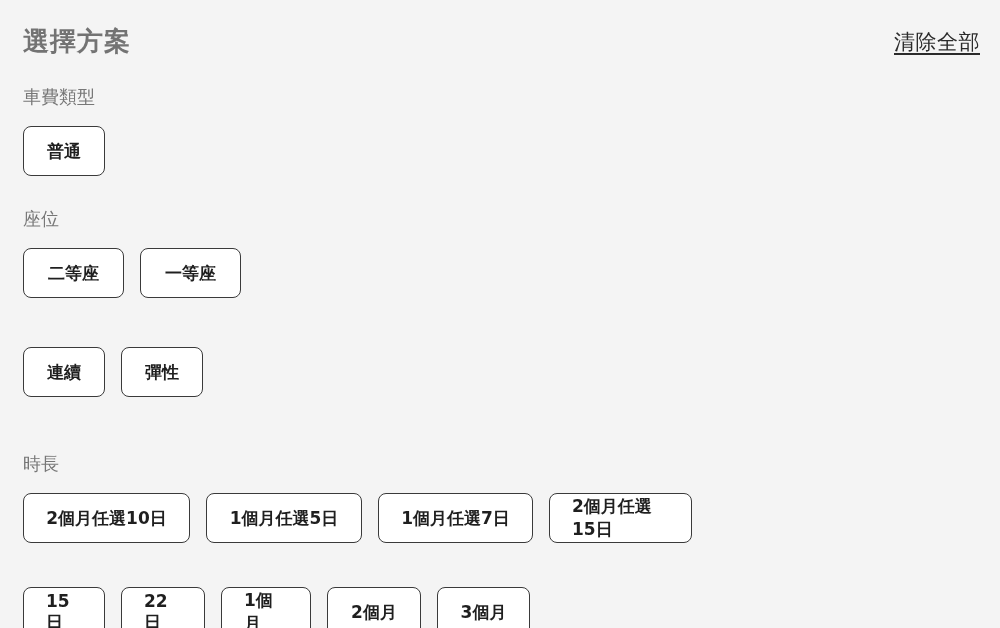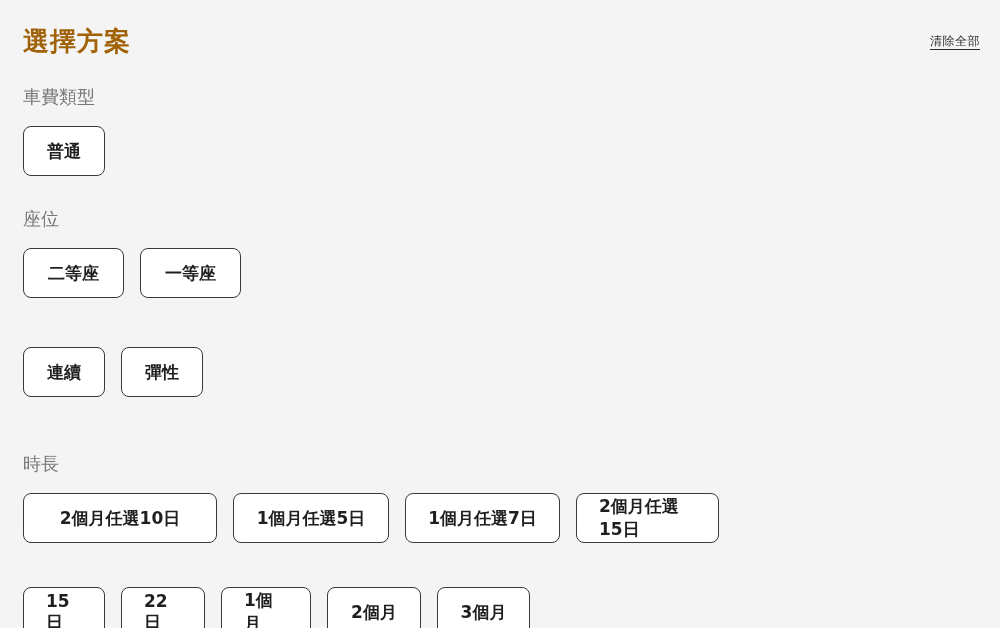--- a/index.html
+++ b/index.html
@@ -7,42 +7,42 @@
     body {
       background: #f4f4f4;
       font-family: "DejaVu Sans", "Liberation Sans", sans-serif;
       color: #2a2a2a;
       position: relative;
     }
     .header {
       position: absolute; left: 23px; right: 20px; top: 24px;
       display: flex; justify-content: space-between; align-items: center;
     }
-    .title { font-size: 26px; font-weight: bold; color: #a16207; letter-spacing: 1px; }
+    .title { font-size: 26px; font-weight: bold; color: #737373; letter-spacing: 1px; }
     .clear-all {
-      font-size: 12px; color: #2b2b2b; text-decoration: underline;
+      font-size: 21px; color: #2b2b2b; text-decoration: underline;
       text-underline-offset: 4px; cursor: pointer; letter-spacing: 0.5px; text-align: center;
     }
     .section { position: absolute; left: 23px; }
     .section-label { font-size: 18px; color: #777; height: 24px; line-height: 24px; }
     .opts { display: flex; gap: 16px; flex-wrap: wrap; margin-top: 17px; }
     .opt {
       height: 50px; padding: 0 22px; min-width: 82px;
       background: #fff; border: 1.5px solid #3a3a3a; border-radius: 8px;
       display: flex; align-items: center; justify-content: center;
       font-size: 17px; font-weight: bold; color: #1f1f1f; cursor: pointer;
     }
     .sec-type { top: 85px; }
     .sec-seat { top: 207px; }
     .sec-pass { top: 330px; }
     .sec-dur { top: 452px; width: 960px; }
     .sec-dur .opts { row-gap: 22px; }
     .w100 { width: 101px; }
     .w82 { width: 82px; }
-    .w166 { width: 194px; }
+    .w166 { width: 167px; }
     .w157 { width: 157px; }
     .w156 { width: 156px; }
     .w155 { width: 155px; }
     .w168 { width: 143px; }
     .w84 { width: 84px; }
     .w89 { width: 90px; }
     .w94 { width: 94px; }
     .w93 { width: 93px; }
   </style>
 </head>

